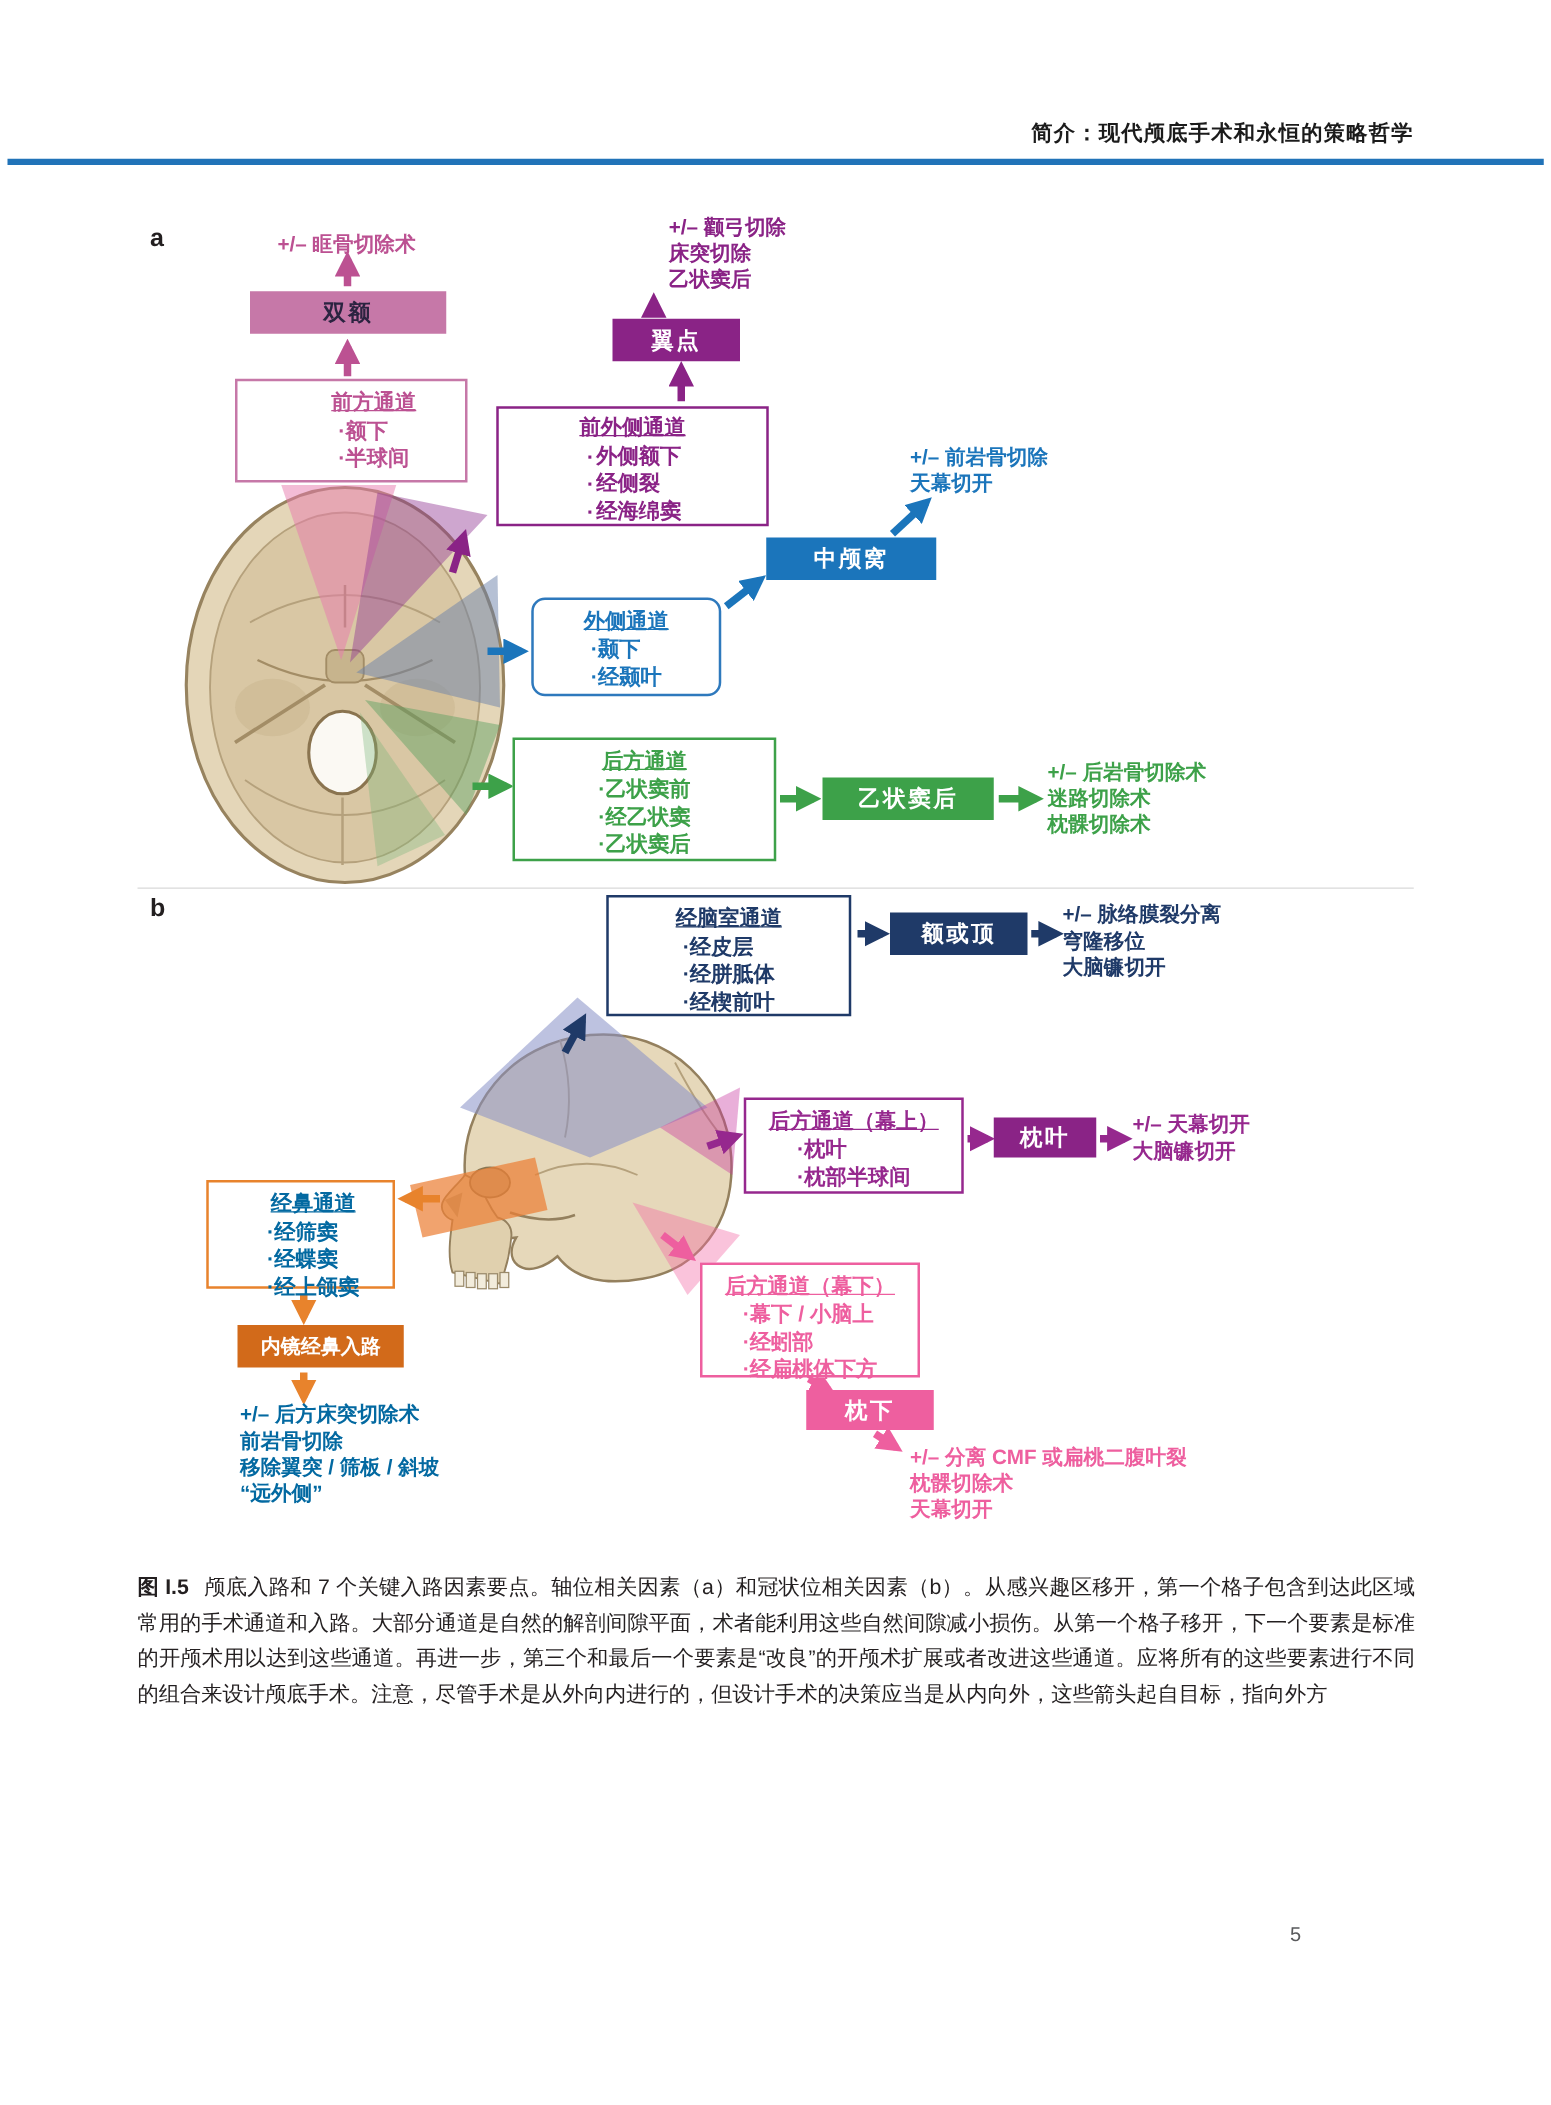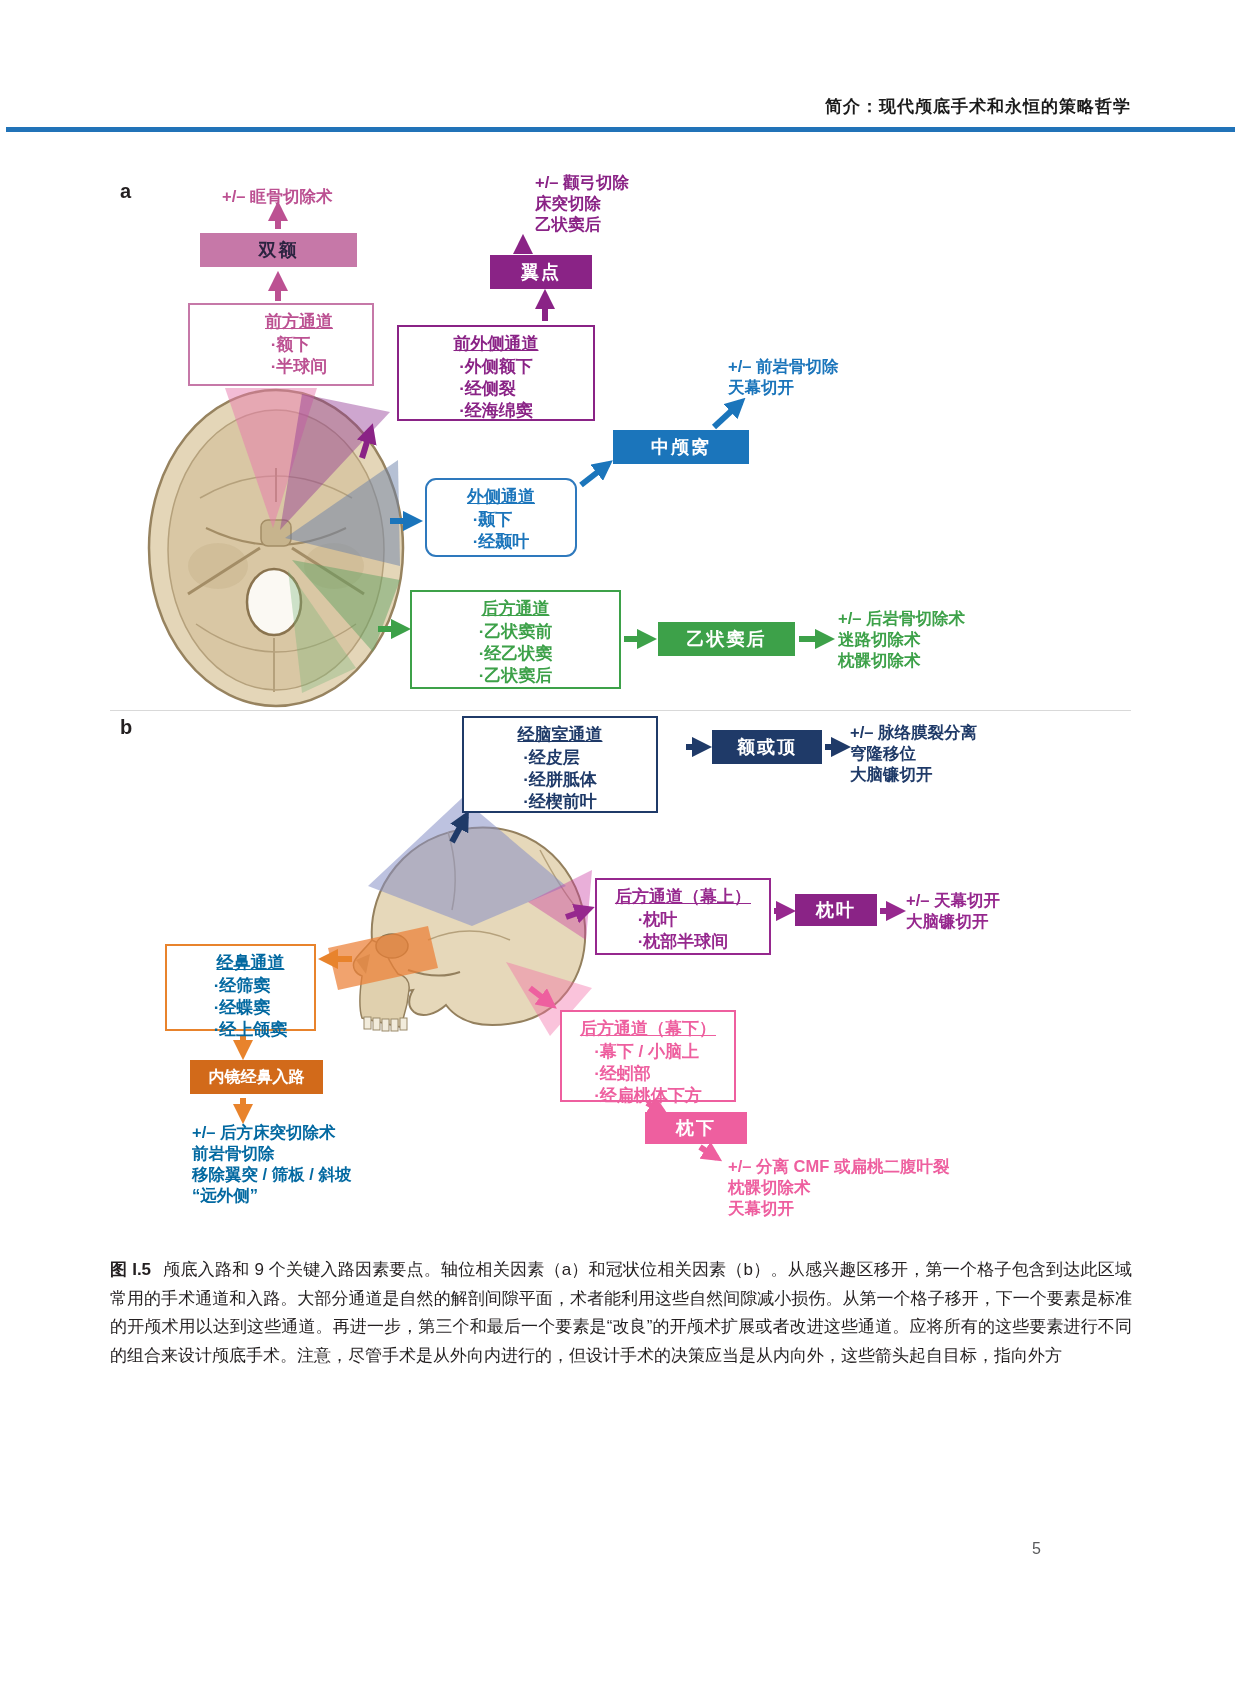--- a/index.html
+++ b/index.html
@@ -152,21 +152,21 @@
       <div class="c-item">·半球间</div>
     </div>
   </div>
 
   <div class="modifier purple" style="left:535px; top:172px;">
     <div>+/– 颧弓切除</div>
     <div>床突切除</div>
     <div>乙状窦后</div>
   </div>
   <div class="cranio" style="left:490px; top:255px; width:102px; height:34px; background:#8a2386;">翼点</div>
-  <div class="corridor purple" style="left:397px; top:325px; width:198px; height:96px;">
+  <div class="corridor purple" style="left:397px; top:325px; width:218px; height:96px;font-family:Liberation Mono, monospace;">
     <div class="c-title">前外侧通道</div>
     <div class="c-items">
       <div class="c-item">·外侧额下</div>
       <div class="c-item">·经侧裂</div>
       <div class="c-item">·经海绵窦</div>
     </div>
   </div>
 
   <div class="modifier blue" style="left:728px; top:356px;">
     <div>+/– 前岩骨切除</div>
@@ -189,21 +189,21 @@
       <div class="c-item">·乙状窦后</div>
     </div>
   </div>
   <div class="cranio" style="left:658px; top:622px; width:137px; height:34px; background:#3da149;">乙状窦后</div>
   <div class="modifier green" style="left:838px; top:608px;">
     <div>+/– 后岩骨切除术</div>
     <div>迷路切除术</div>
     <div>枕髁切除术</div>
   </div>
 
-  <div class="corridor navy" style="left:462px; top:716px; width:196px; height:97px;">
+  <div class="corridor navy" style="left:485px; top:716px; width:196px; height:97px;">
     <div class="c-title">经脑室通道</div>
     <div class="c-items">
       <div class="c-item">·经皮层</div>
       <div class="c-item">·经胼胝体</div>
       <div class="c-item">·经楔前叶</div>
     </div>
   </div>
   <div class="cranio" style="left:712px; top:730px; width:110px; height:34px; background:#1f3a68;">额或顶</div>
   <div class="modifier navy" style="left:850px; top:722px;">
     <div>+/– 脉络膜裂分离</div>
@@ -249,17 +249,17 @@
     </div>
   </div>
   <div class="cranio" style="left:645px; top:1112px; width:102px; height:32px; background:#ee5f9f;">枕下</div>
   <div class="modifier pinkb" style="left:728px; top:1156px;">
     <div>+/– 分离 CMF 或扁桃二腹叶裂</div>
     <div>枕髁切除术</div>
     <div>天幕切开</div>
   </div>
 
   <div class="caption">
-    <span class="cap-bold">图 I.5</span><span>颅底入路和 9 个关键入路因素要点。轴位相关因素（a）和冠状位相关因素（b）。从感兴趣区移开，第一个格子包含到达此区域常用的手术通道和入路。大部分通道是自然的解剖间隙平面，术者能利用这些自然间隙减小损伤。从第一个格子移开，下一个要素是标准的开颅术用以达到这些通道。再进一步，第三个和最后一个要素是“改良”的开颅术扩展或者改进这些通道。应将所有的这些要素进行不同的组合来设计颅底手术。注意，尽管手术是从外向内进行的，但设计手术的决策应当是从内向外，这些箭头起自目标，指向外方</span>
+    <span class="cap-bold">图 I.5</span><span>颅底入路和 7 个关键入路因素要点。轴位相关因素（a）和冠状位相关因素（b）。从感兴趣区移开，第一个格子包含到达此区域常用的手术通道和入路。大部分通道是自然的解剖间隙平面，术者能利用这些自然间隙减小损伤。从第一个格子移开，下一个要素是标准的开颅术用以达到这些通道。再进一步，第三个和最后一个要素是“改良”的开颅术扩展或者改进这些通道。应将所有的这些要素进行不同的组合来设计颅底手术。注意，尽管手术是从外向内进行的，但设计手术的决策应当是从内向外，这些箭头起自目标，指向外方</span>
   </div>
   <div class="page-number">5</div>
 
 </div>
 
 </body></html>

